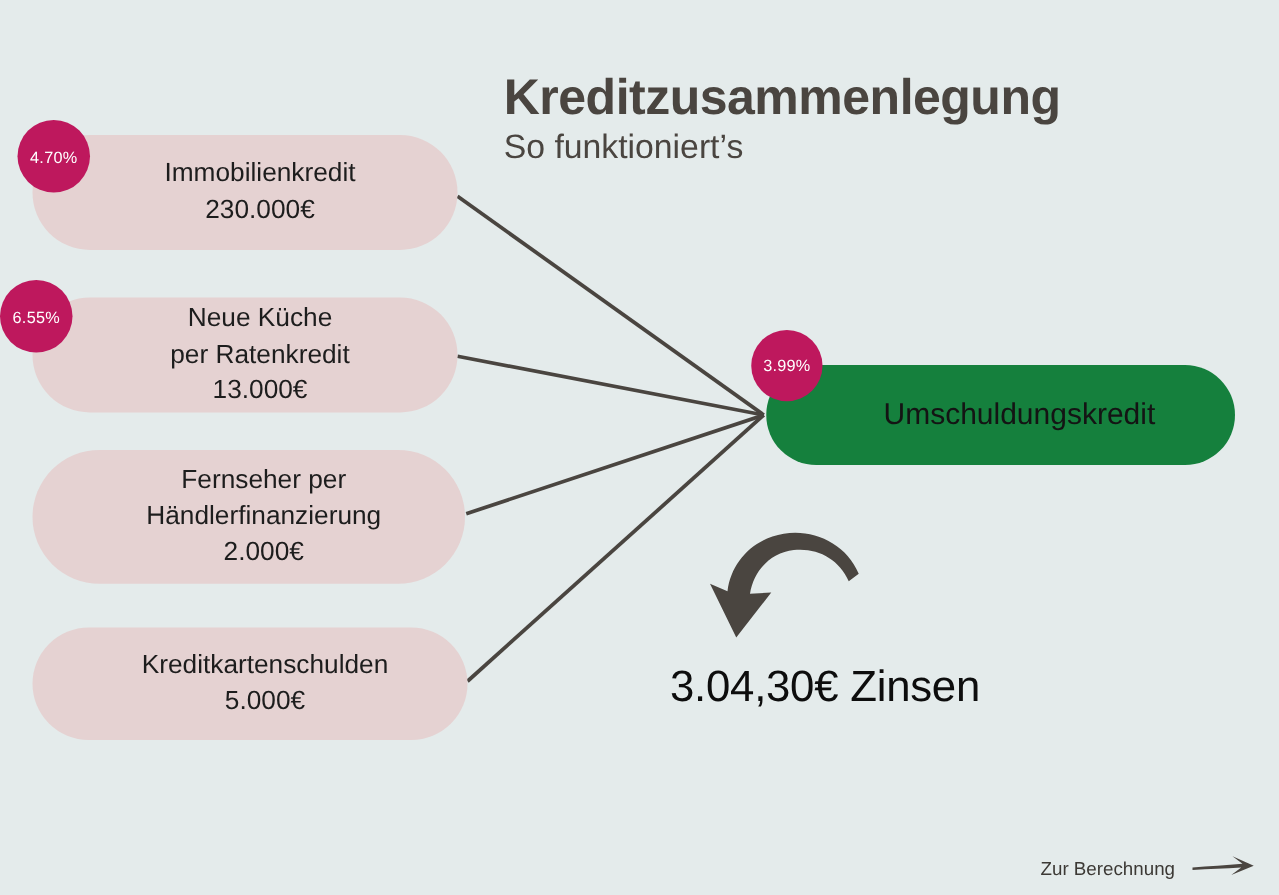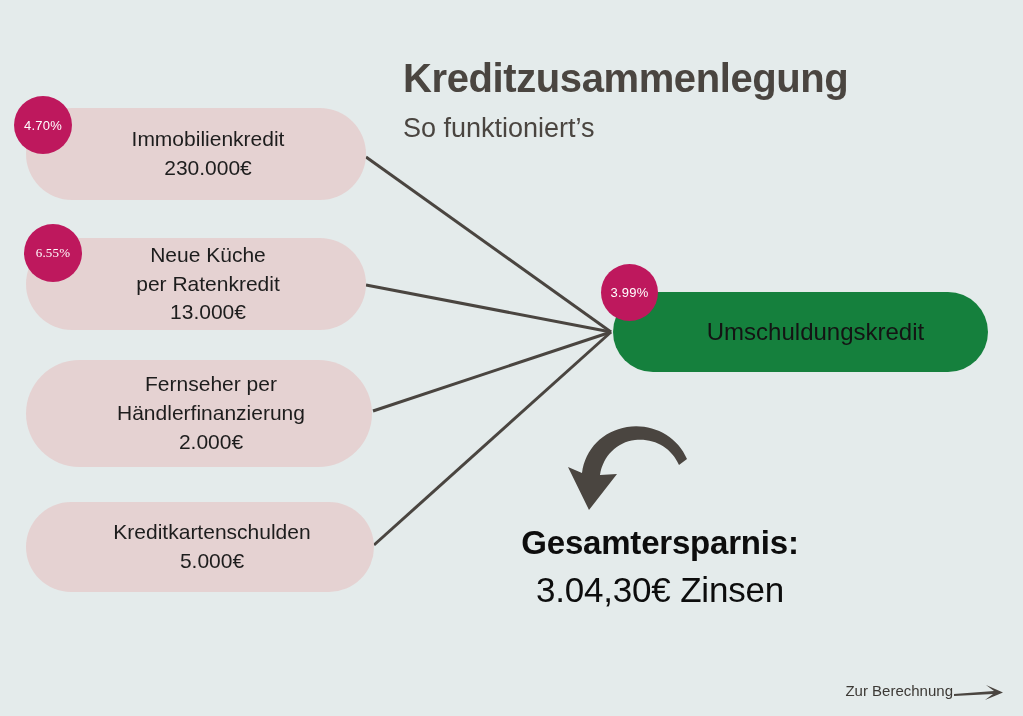--- a/index.html
+++ b/index.html
@@ -35,21 +35,21 @@
     color:#4a4540;
     letter-spacing:-0.4px;
     line-height:1.12;
     white-space:nowrap;
   }
   #subtitle {
     font-size:27px;
     font-weight:normal;
     color:#4a4540;
     line-height:1.2;
-    margin-top:11px;
+    margin-top:0;
     white-space:nowrap;
   }
 
   
   .pill {
     position:absolute;
     background:#e5d2d2;
     border-radius:999px;
     display:flex;
     flex-direction:column;
@@ -110,21 +110,22 @@
     position:absolute;
     left:565px; top:421px;
     width:130px; height:95px;
   }
 
   
   #cta {
     position:absolute;
     right:18px; bottom:12px;
     display:flex;
-    align-items:flex-start;
+    align-items:flex-end;
+    gap:13px;
   }
   #cta-label {
     font-size:15px;
     color:#3c3935;
     white-space:nowrap;
   }
   #cta-arrow { display:block; }
 </style>
 </head>
 <body>
@@ -147,21 +148,21 @@
     <div class="pill-line">Immobilienkredit</div>
     <div class="pill-line">230.000€</div>
   </div>
   <div class="badge" style="left:14px; top:96px; width:58px; height:58px;">4.70%</div>
 
   <div class="pill" style="left:26px; top:238px; width:340px; height:92px;">
     <div class="pill-line">Neue Küche</div>
     <div class="pill-line">per Ratenkredit</div>
     <div class="pill-line">13.000€</div>
   </div>
-  <div class="badge" style="left:24px; top:224px; width:58px; height:58px;font-family:Liberation Serif, serif;">6.55%</div>
+  <div class="badge" style="left:0; top:224px; width:58px; height:58px;">6.55%</div>
 
   <div class="pill" style="left:26px; top:360px; width:346px; height:107px;">
     <div class="pill-line">Fernseher per</div>
     <div class="pill-line">Händlerfinanzierung</div>
     <div class="pill-line">2.000€</div>
   </div>
 
   <div class="pill" style="left:26px; top:502px; width:348px; height:90px;">
     <div class="pill-line">Kreditkartenschulden</div>
     <div class="pill-line">5.000€</div>
@@ -179,21 +180,20 @@
              L 3 46
              L 24 89
              L 52 53
              L 35 54
              C 38 35, 52 21, 70 19
              C 89 17, 106 26, 114 44
              Z" fill="#4a4540"></path>
   </svg>
 
   <div id="savings">
-    <div id="savings-label">Gesamtersparnis:</div>
     <div id="savings-value">3.04,30€ Zinsen</div>
   </div>
 
   <div id="cta">
     <span id="cta-label">Zur Berechnung</span>
     <svg id="cta-arrow" viewBox="0 0 52 22" width="52" height="22">
       <path d="M1 12 C 14 11, 28 10, 41 9 L 33 3 L 50 10.5 L 32 18 L 40 12 C 27 13, 14 13, 1 14 Z" fill="#4a4540"></path>
     </svg>
   </div>
 

